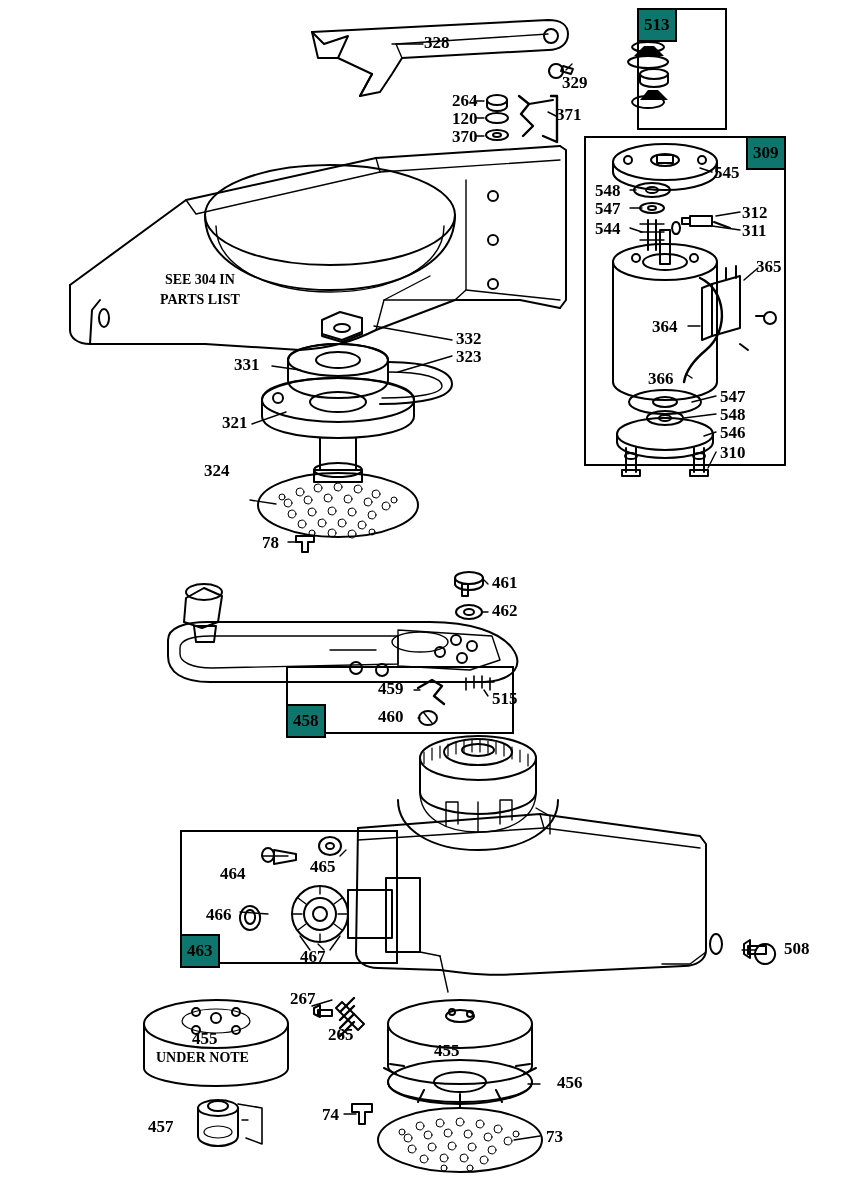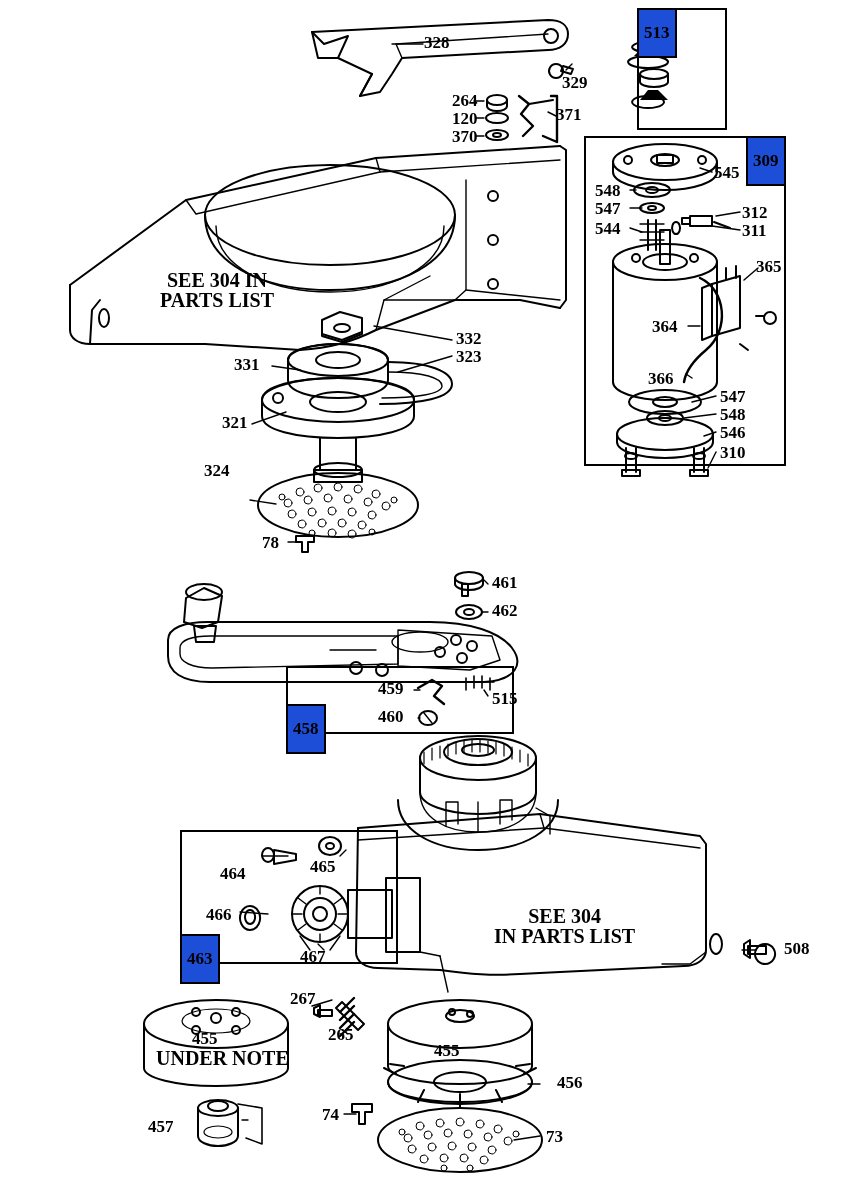--- a/index.html
+++ b/index.html
@@ -3,23 +3,23 @@
 <meta charset="utf-8">
 <style>
   html,body{margin:0;padding:0;background:#ffffff;}
   body{width:859px;height:1200px;position:relative;overflow:hidden;
        font-family:"Liberation Serif", serif;color:#000;}
   #sheet{position:absolute;left:0;top:0;width:859px;height:1200px;}
   svg#art{position:absolute;left:0;top:0;width:859px;height:1200px;}
   .lbl{position:absolute;font-family:"Liberation Serif", serif;font-weight:bold;
        font-size:17px;line-height:17px;color:#000;white-space:nowrap;}
   .boxlbl{position:absolute;font-family:"Liberation Serif", serif;font-weight:bold;
-          font-size:17px;border:2px solid #000;padding:13px 5px;background:#1d4ed8;white-space:nowrap;}
+          font-size:17px;border:2px solid #000;padding:5px 5px;background:#0f766e;white-space:nowrap;}
   .note{position:absolute;font-family:"Liberation Serif", serif;font-weight:bold;
-        font-size:20px;line-height:20px;white-space:pre;text-align:center;}
+        font-size:14px;line-height:20px;white-space:pre;text-align:center;}
 </style>
 </head>
 <body>
 
 <div id="sheet">
 
   <svg id="art" viewBox="0 0 859 1200">
     <g fill="none" stroke="#000" stroke-width="2" stroke-linejoin="round" stroke-linecap="round">
 
       <path d="M312 32 L548 20 C562 20 568 26 568 34 C568 44 560 50 548 50 L402 58 L392 74 L380 92 L360 96 L372 74 L338 58 L318 58 Z"></path>
@@ -364,22 +364,20 @@
   <div class="boxlbl" style="left:746px;top:136px;">309</div>
 
   <div style="position:absolute;left:286px;top:666px;width:224px;height:64px;border:2px solid #000;"></div>
   <div class="boxlbl" style="left:286px;top:704px;">458</div>
 
   <div style="position:absolute;left:180px;top:830px;width:214px;height:130px;border:2px solid #000;"></div>
   <div class="boxlbl" style="left:180px;top:934px;">463</div>
 
   <div class="note" style="left:160px;top:270px;">SEE 304 IN
 PARTS LIST</div>
-  <div class="note" style="left:494px;top:906px;">SEE 304
-IN PARTS LIST</div>
   <div class="note" style="left:156px;top:1048px;">UNDER NOTE</div>
 
   <div class="lbl" style="left:424px;top:34px;">328</div>
   <div class="lbl" style="left:562px;top:74px;">329</div>
   <div class="lbl" style="left:452px;top:92px;">264</div>
   <div class="lbl" style="left:452px;top:110px;">120</div>
   <div class="lbl" style="left:452px;top:128px;">370</div>
   <div class="lbl" style="left:556px;top:106px;">371</div>
 
   <div class="lbl" style="left:714px;top:164px;">545</div>

